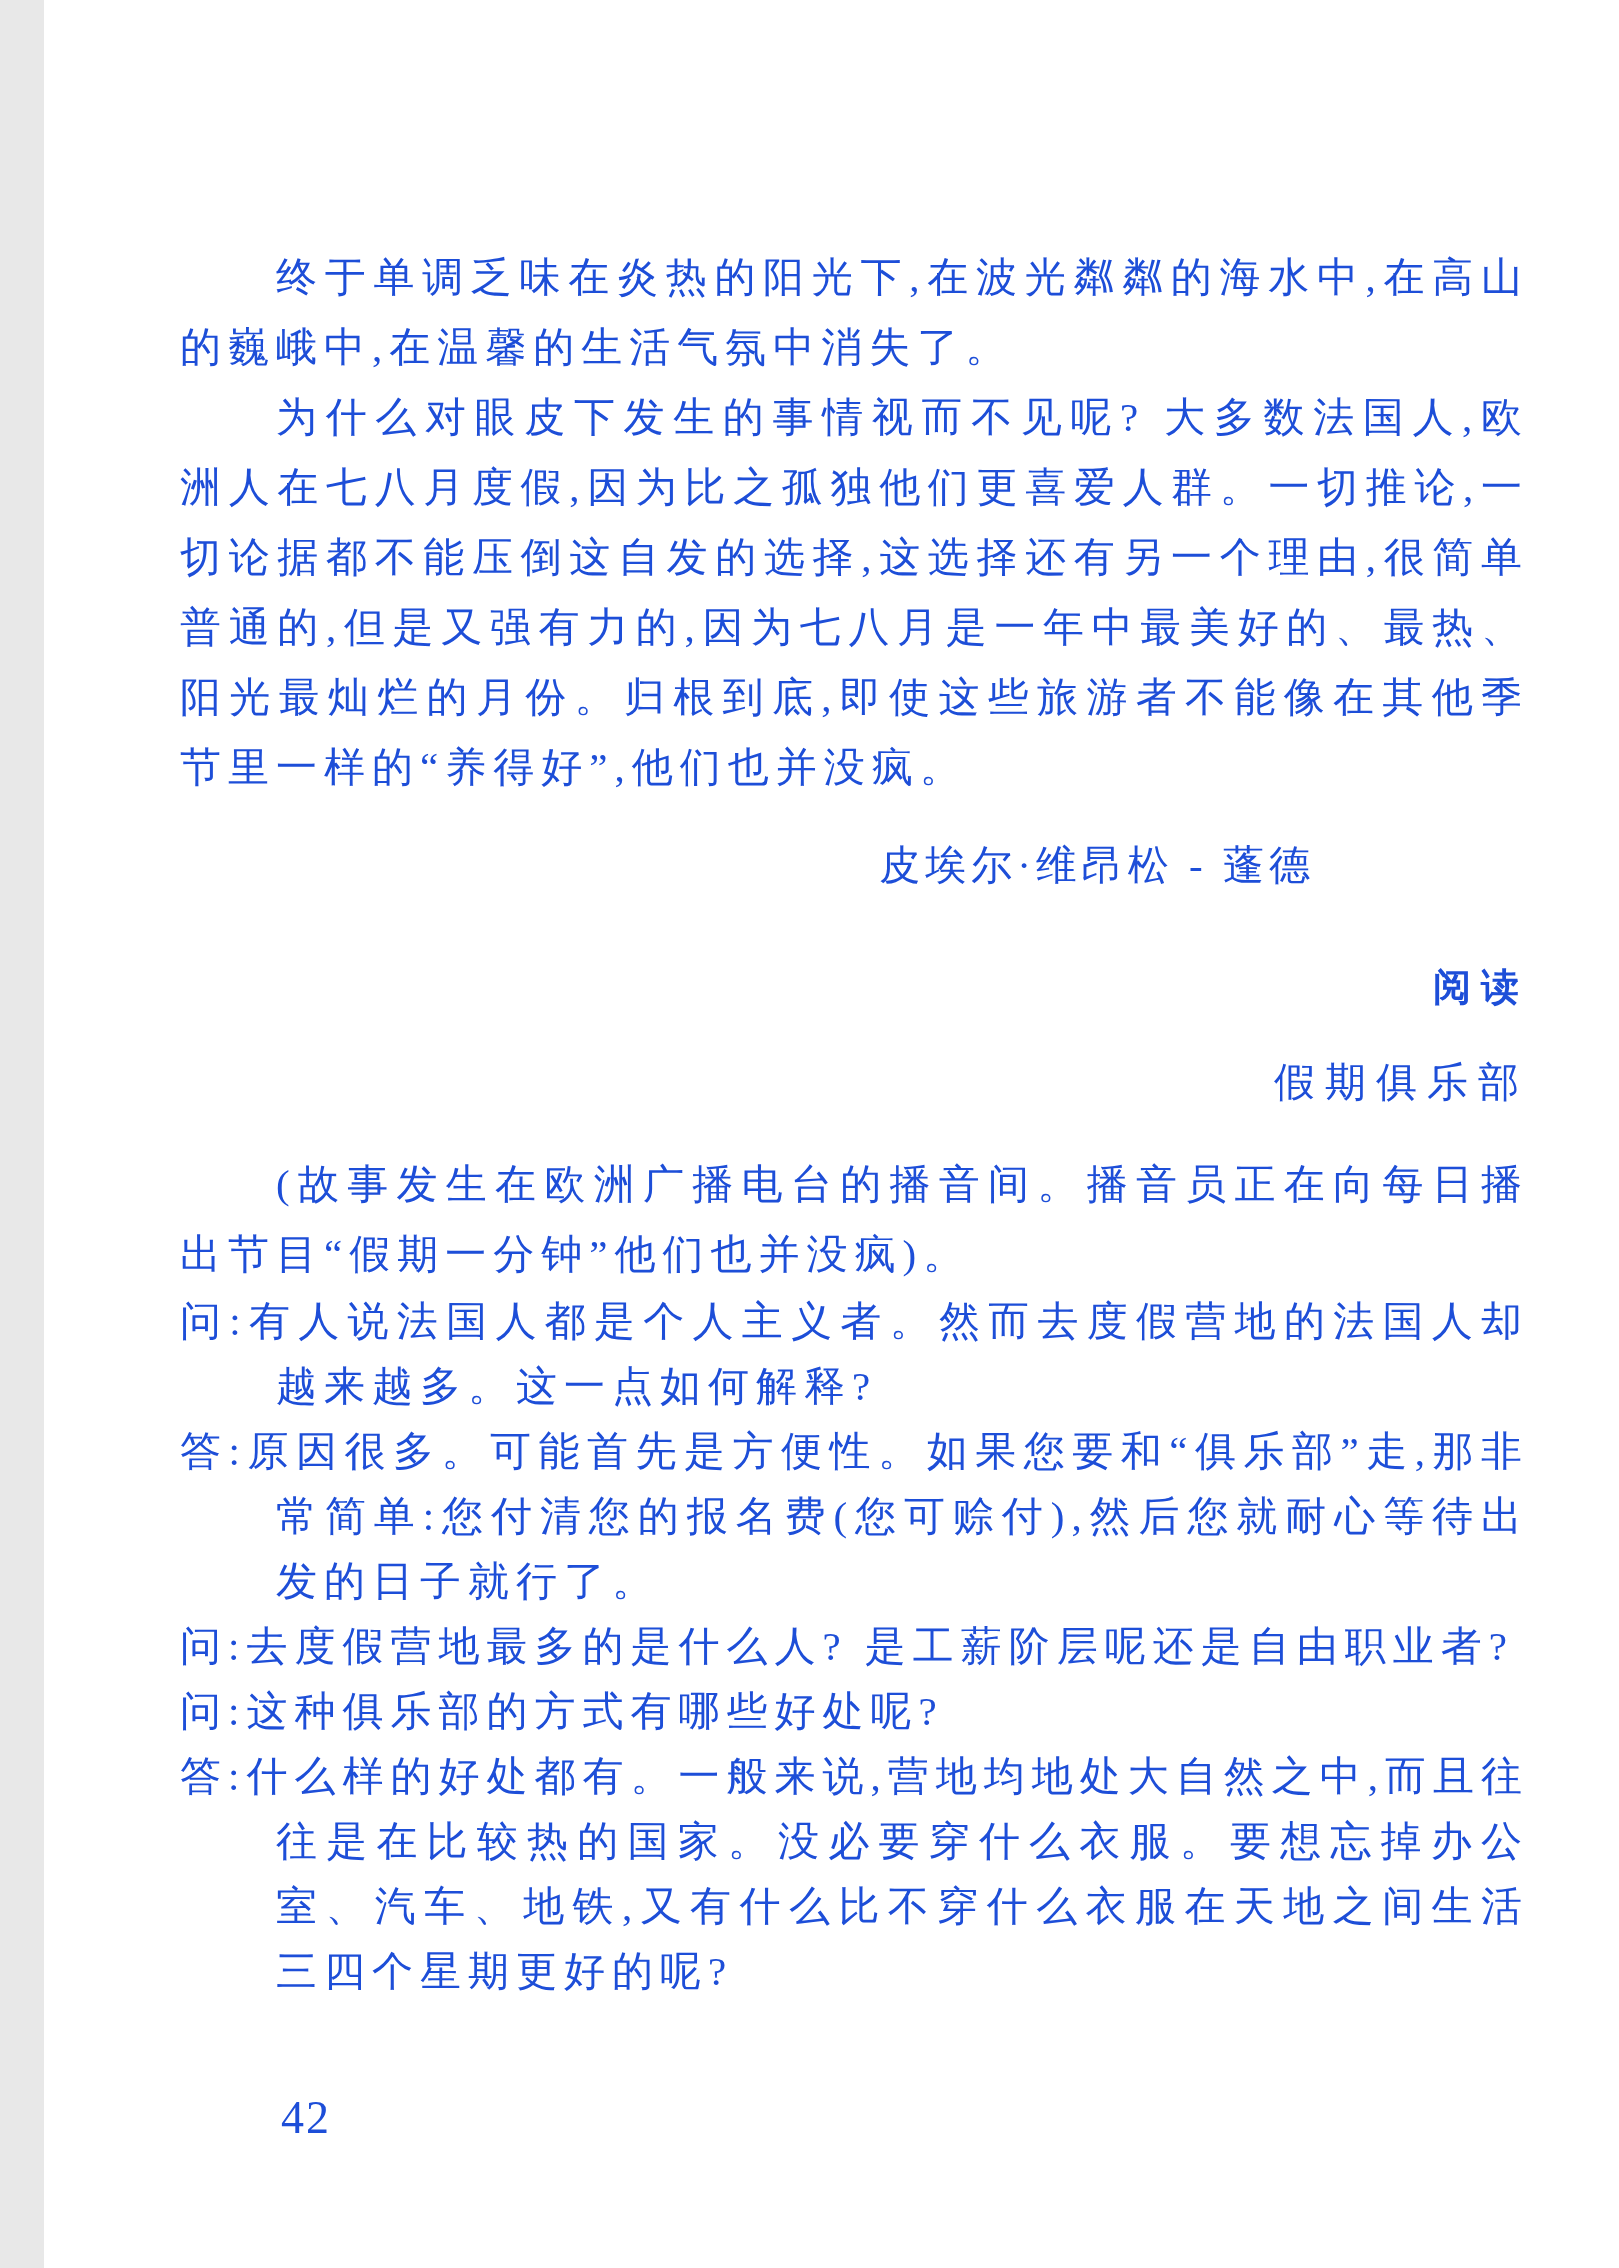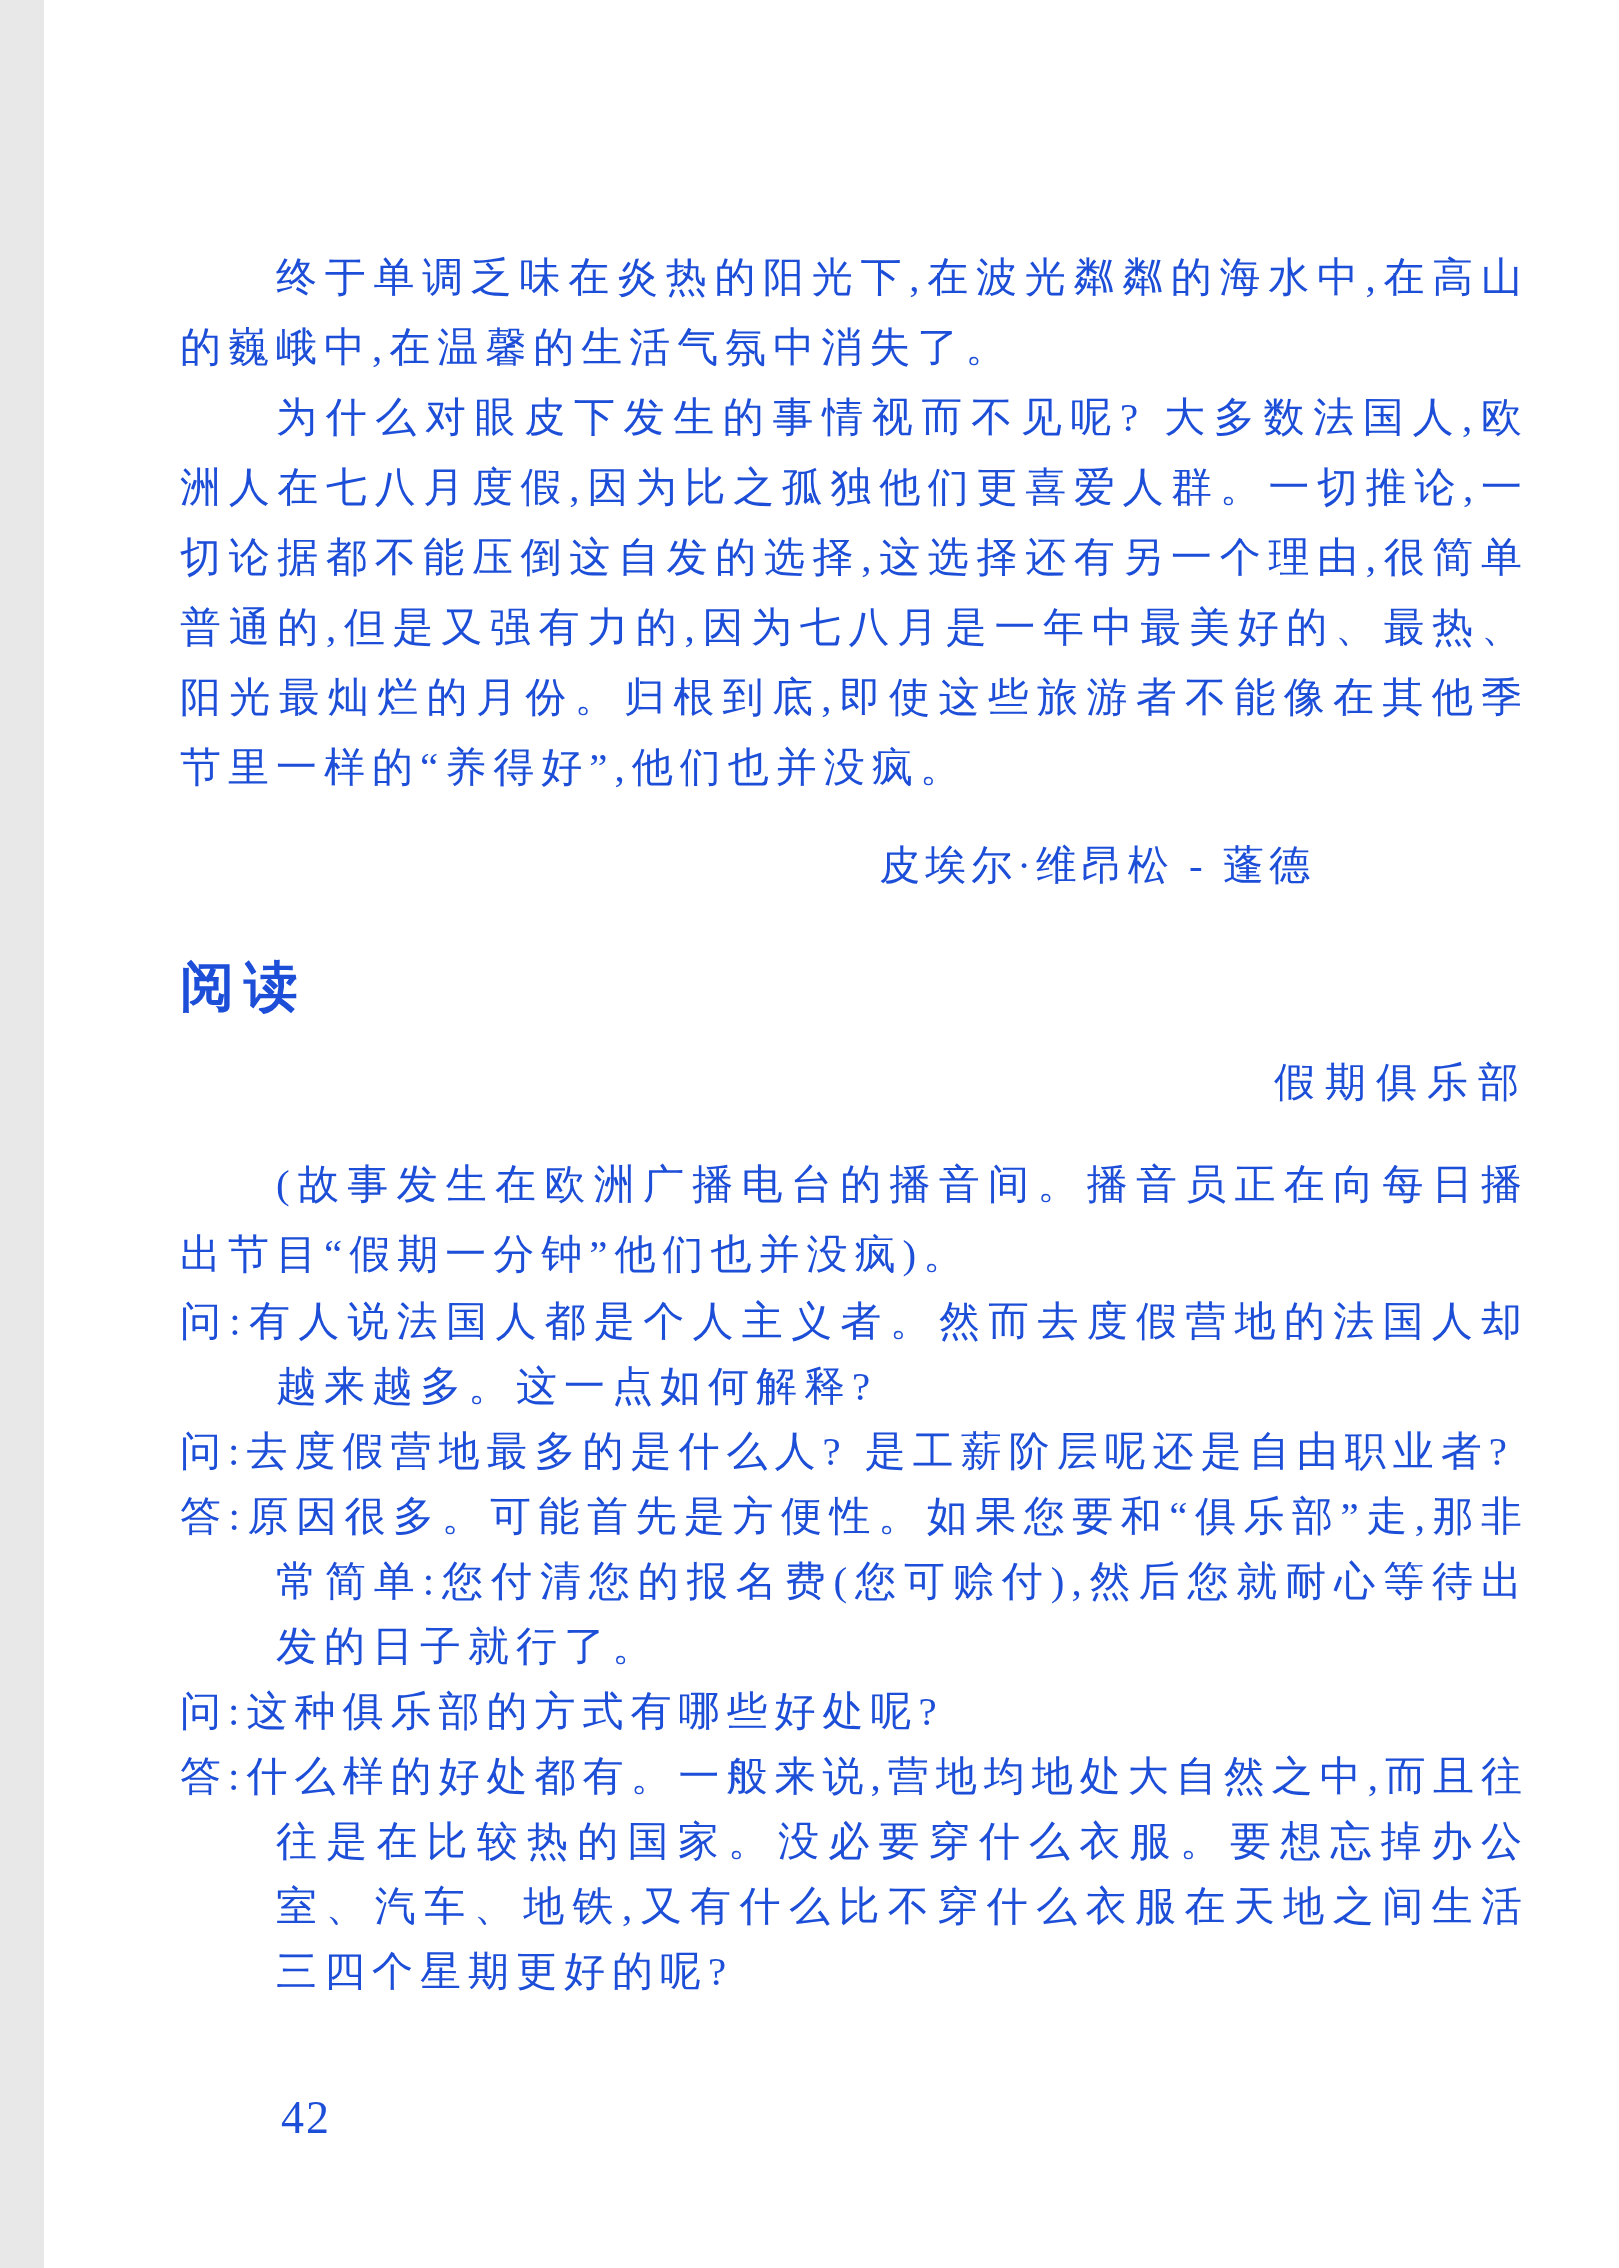--- a/index.html
+++ b/index.html
@@ -31,23 +31,23 @@
   .content p { margin: 0; }
   .para.indent { text-indent: 96px; }
   .author {
     text-align: right;
     padding-right: 214px;
     margin-top: 28px !important;
     letter-spacing: 5px;
   }
   .section-title {
     margin: 52px 0 0 0;
-    text-align: left;
+    text-align: right;
     font-weight: bold;
-    font-size: 54px;
+    font-size: 38px;
     line-height: 70px;
     letter-spacing: 10px;
   }
   .article-title {
     margin: 25px 0 0 0;
     text-align: right;
     font-weight: normal;
     font-size: 41px;
     line-height: 70px;
     letter-spacing: 10px;
@@ -78,22 +78,22 @@
 
     <p class="author">皮埃尔·维昂松 - 蓬德</p>
 
     <h2 class="section-title">阅读</h2>
     <h3 class="article-title">假期俱乐部</h3>
 
     <p class="para indent intro">(故事发生在欧洲广播电台的播音间。播音员正在向每日播出节目“假期一分钟”他们也并没疯)。</p>
 
     <div class="qa-list">
       <p class="qa"><span>问:</span><span>有人说法国人都是个人主义者。然而去度假营地的法国人却越来越多。这一点如何解释?</span></p>
+      <p class="qa"><span>答:</span><span>原因很多。可能首先是方便性。如果您要和“俱乐部”走,那非常简单:您付清您的报名费(您可赊付),然后您就耐心等待出发的日子就行了。</span></p>
       <p class="qa"><span>问:</span><span>去度假营地最多的是什么人? 是工薪阶层呢还是自由职业者?</span></p>
-      <p class="qa"><span>答:</span><span>原因很多。可能首先是方便性。如果您要和“俱乐部”走,那非常简单:您付清您的报名费(您可赊付),然后您就耐心等待出发的日子就行了。</span></p>
       <p class="qa"><span>问:</span><span>这种俱乐部的方式有哪些好处呢?</span></p>
       <p class="qa"><span>答:</span><span>什么样的好处都有。一般来说,营地均地处大自然之中,而且往往是在比较热的国家。没必要穿什么衣服。要想忘掉办公室、汽车、地铁,又有什么比不穿什么衣服在天地之间生活三四个星期更好的呢?</span></p>
     </div>
 
   </div>
 
   <div class="page-number">42</div>
 </div>
 
 

